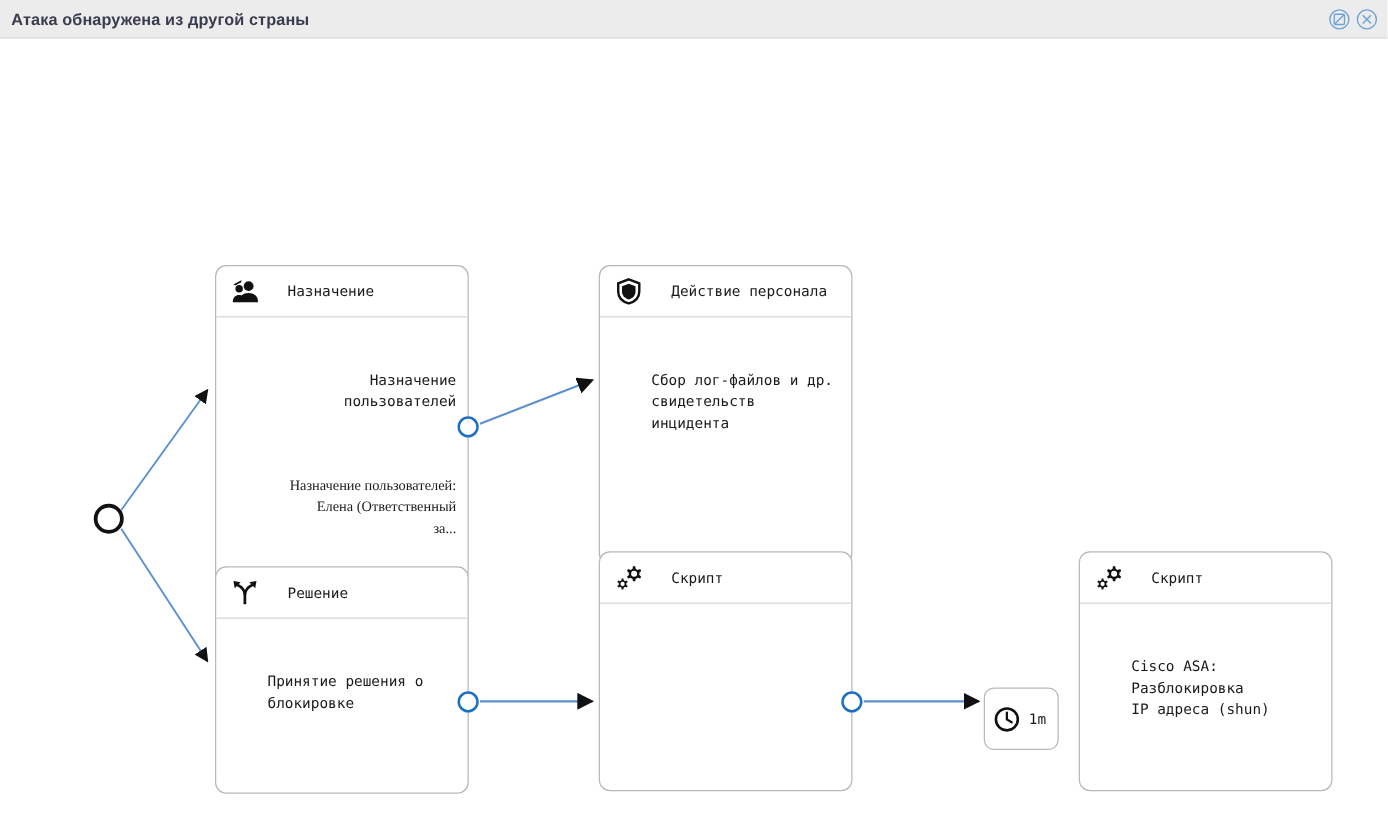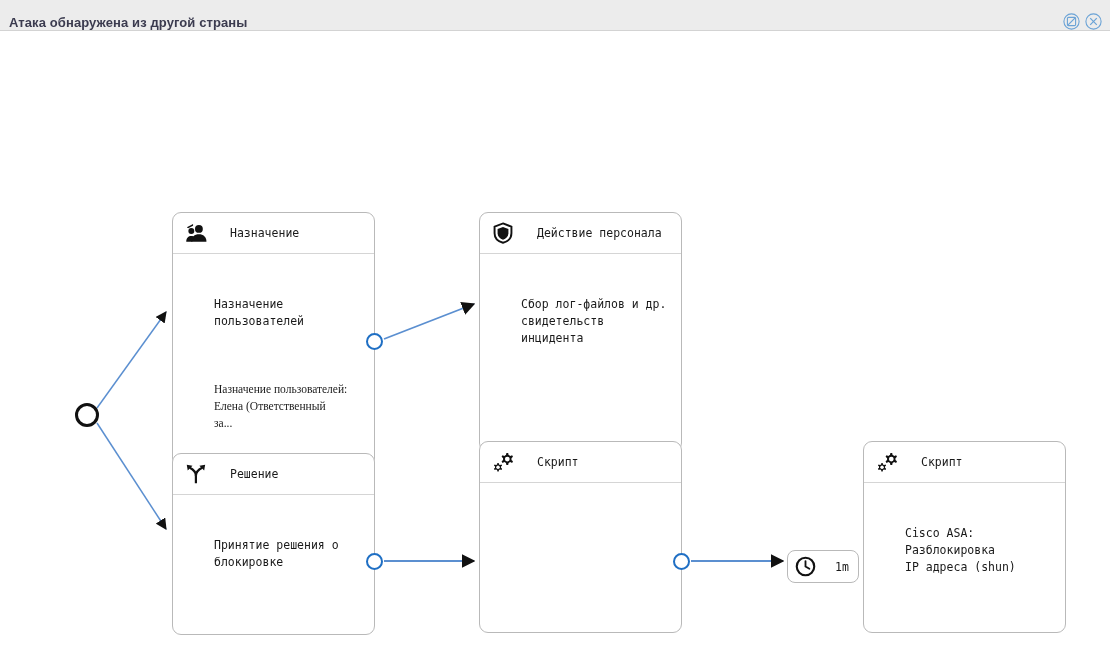--- a/index.html
+++ b/index.html
@@ -18,21 +18,21 @@
   
   .titlebar {
     position: absolute;
     left: 0; top: 0;
     width: 1110px;
     height: 31px;
     background: #ececec;
     border-bottom: 1px solid #d3d3d3;
     box-sizing: border-box;
     display: flex;
-    align-items: flex-end;
+    align-items: center;
   }
   .titlebar-title {
     margin-left: 9px;
     font-size: 13px;
     font-weight: bold;
     color: #3b3b4f;
     letter-spacing: 0.1px;
     white-space: nowrap;
   }
   .titlebar-actions {
@@ -137,24 +137,24 @@
     border-radius: 50%;
     background: #ffffff;
     box-sizing: border-box;
     z-index: 4;
     cursor: pointer;
   }
 
   
   .timer-badge {
     position: absolute;
-    height: 33px;
-    display: flex;
-    align-items: center;
-    gap: 19px;
+    height: 50px;
+    display: flex;
+    align-items: center;
+    gap: 7px;
     padding: 0 9px 0 7px;
     background: #ffffff;
     border: 1px solid #b9b9b9;
     border-radius: 8px;
     box-sizing: border-box;
     z-index: 5;
     cursor: pointer;
   }
   .timer-label {
     font-family: "DejaVu Sans Mono", "Liberation Mono", monospace;
@@ -203,21 +203,21 @@
 
     <line x1="384" y1="308" x2="474" y2="273" stroke="#5b8fd0" stroke-width="1.8" marker-end="url(#arrow)"></line>
 
     <line x1="384" y1="530" x2="474" y2="530" stroke="#5b8fd0" stroke-width="1.8" marker-end="url(#arrow)"></line>
 
     <line x1="691" y1="530" x2="783" y2="530" stroke="#5b8fd0" stroke-width="1.8" marker-end="url(#arrow)"></line>
   </svg>
 
   <div class="start-node" style="left:75px; top:372px;"></div>
 
-  <div class="node" style="left:172px; top:181px; width:203px; height:255px;">
+  <div class="node" style="left:172px; top:181px; width:203px; height:255px;text-align:right;">
     <div class="node-header">
       <span class="node-icon">
         <svg viewBox="0 0 24 24" width="23" height="23">
           <circle cx="14.5" cy="7.2" r="4.1" fill="#111111"></circle>
           <path d="M6.6 20.6 C6.6 15.6 9.9 12.9 14.5 12.9 C19.1 12.9 22.4 15.6 22.4 20.6 Z" fill="#111111"></path>
           <circle cx="6.6" cy="9.4" r="3.1" fill="#111111"></circle>
           <path d="M1.3 20.6 C1.3 16.7 3.6 14.6 6.6 14.6 C8.0 14.6 9.2 15.1 10.1 15.9 C8.6 17.1 7.8 18.7 7.6 20.6 Z" fill="#111111"></path>
           <path d="M2.0 5.6 L8.4 2.2 L8.4 4.0 L3.2 6.6 Z" fill="#111111"></path>
         </svg>
       </span>

